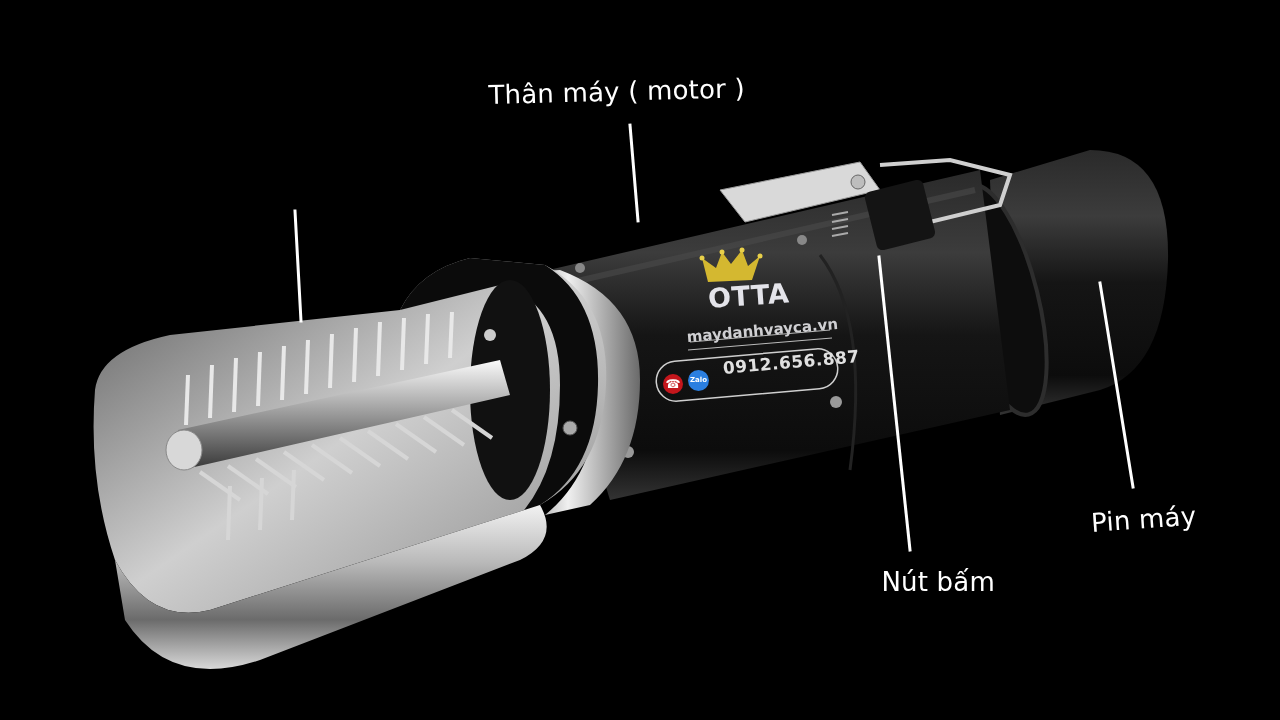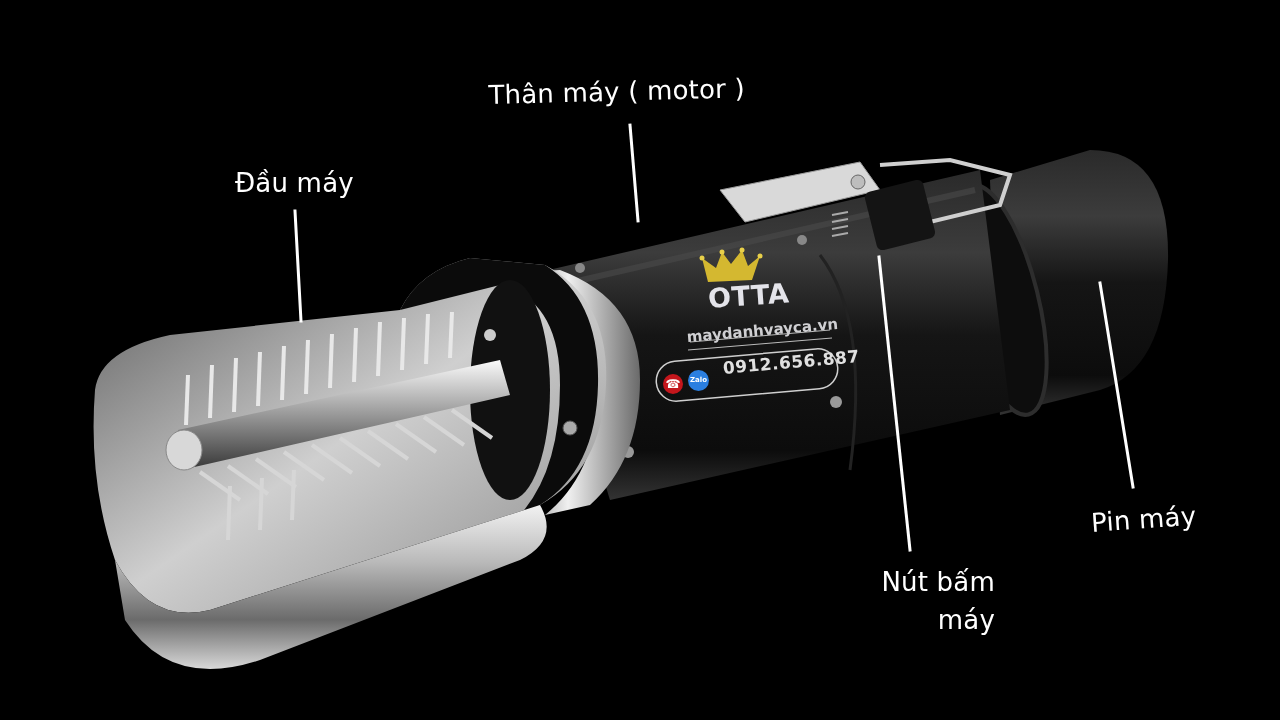--- a/index.html
+++ b/index.html
@@ -140,20 +140,18 @@
       <line x1="1100" y1="283" x2="1133" y2="487"></line>
     </g>
   </svg>
 
   <div class="brand-name">OTTA</div>
   <div class="brand-site">maydanhvayca.vn</div>
   <div class="phone-badge">☎</div>
   <div class="zalo-badge">Zalo</div>
   <div class="brand-phone">0912.656.887</div>
 
-  <div class="label" style="left:235px; top:166px;">Đầu máy</div>
   <div class="label" style="left:488px; top:78px; transform:rotate(-1.5deg); transform-origin:left top;">Thân máy ( motor )</div>
   <div class="label center" style="left:855px; top:565px; width:140px;">
     <div>Nút bấm</div>
-    <div style="margin-top:4px;">máy</div>
   </div>
   <div class="label" style="left:1090px; top:506px; transform:rotate(-4deg); transform-origin:left top;">Pin máy</div>
 </div>
 
 </body></html>

